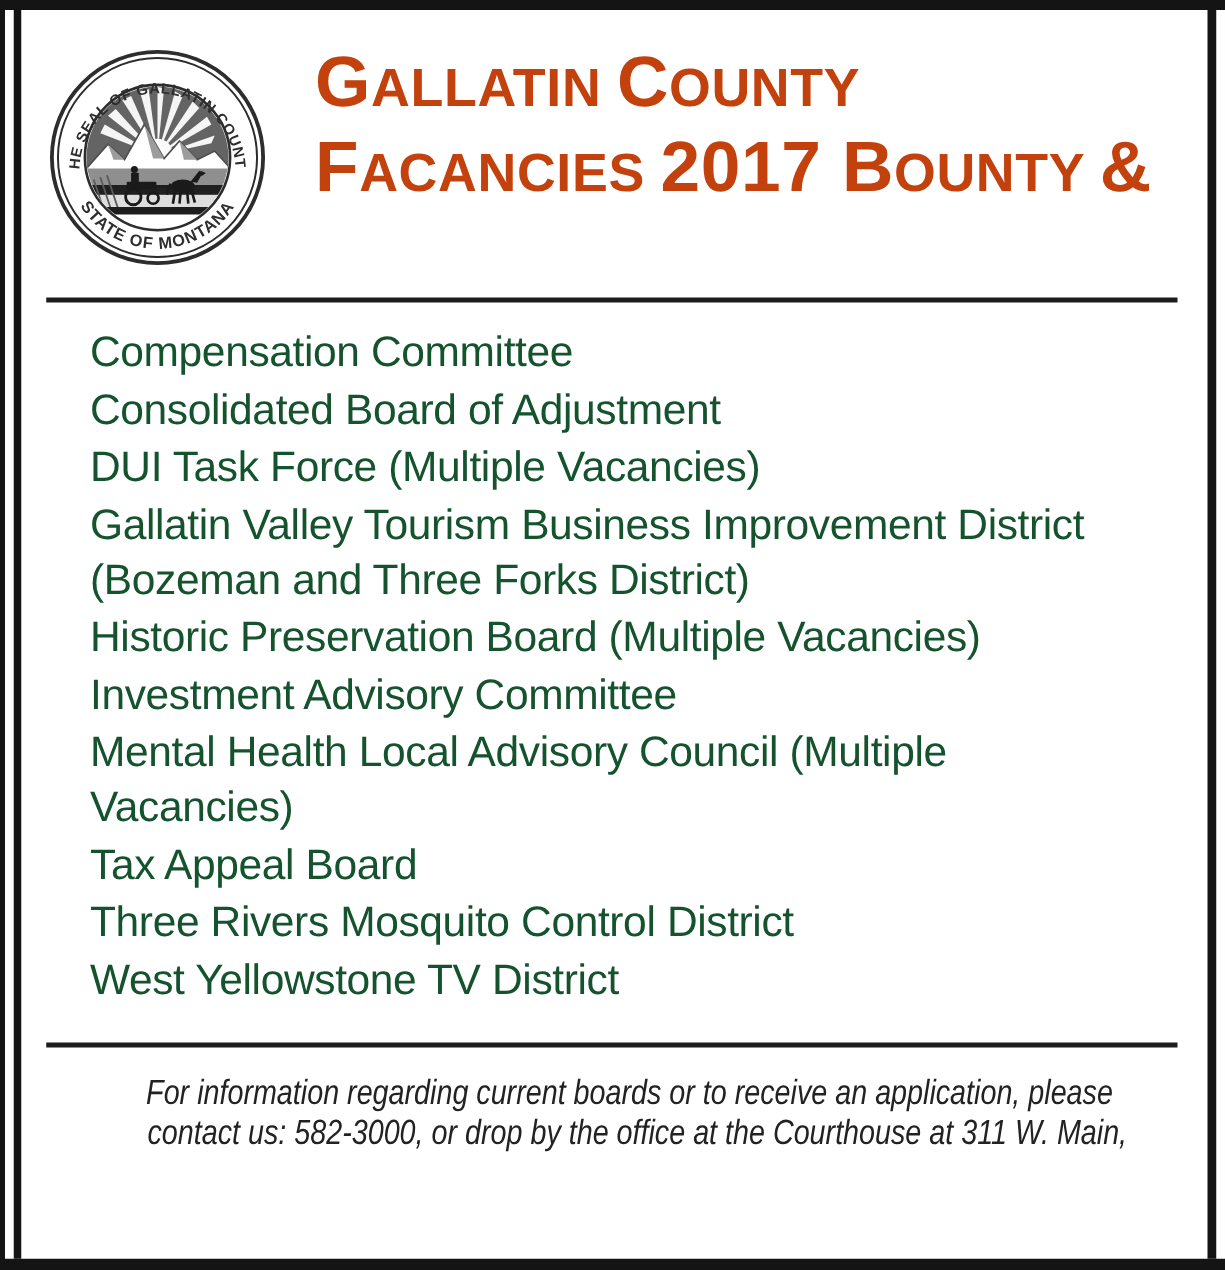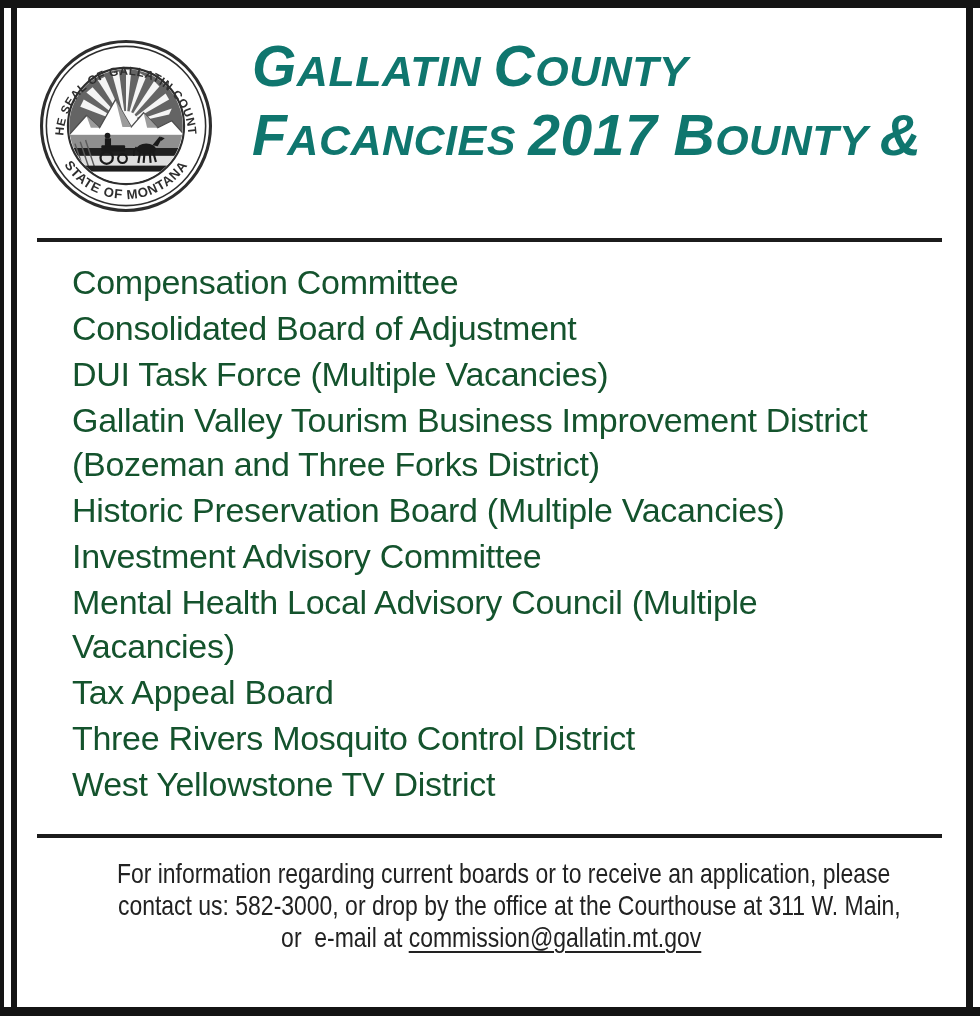--- a/index.html
+++ b/index.html
@@ -30,25 +30,24 @@
   
   .seal {
     position:absolute; left:21px; top:30px;
     width:176px; height:176px;
   }
   .seal svg { width:100%; height:100%; display:block; }
   .seal-ring-text { font-family:"Liberation Sans", sans-serif; font-weight:bold; fill:#2e2e2e; }
 
   .title {
     position:absolute; left:235px; top:28px; right:10px;
-    font-weight:bold; color:#0f766e;
+    font-weight:bold; color:#c2410c;
     letter-spacing:0.5px;
     line-height:60px;
     white-space:nowrap;
-    font-style:italic;
   }
   .title .t-big { font-size:57px; }
   .title .t-sm  { font-size:43px; }
 
   .rule { position:absolute; left:20px; width:905px; height:4px; background:#1c1c1c; }
   .rule-1 { top:230px; }
   .rule-2 { top:826px; }
 
   
   .committee-list {
@@ -60,21 +59,21 @@
   }
   .committee-list li { white-space:pre-line; margin-bottom:2px; }
 
   
   .contact {
     position:absolute; left:15px; right:15px; top:850px;
     text-align:center;
     font-size:28px; line-height:32px;
     color:#222222;
   }
-  .fline { white-space:pre; }
+  .fline { white-space:pre;font-style:italic; }
   .fscale { display:inline-block; transform:scaleX(0.82); transform-origin:50% 50%; }
   .link { text-decoration:underline; text-underline-offset:4px; text-decoration-thickness:2px; }
 </style>
 </head>
 <body>
 
 <div class="ad">
   <div class="band-top"></div>
   <div class="edge-left"></div>
 
@@ -179,19 +178,18 @@
         <li>Tax Appeal Board</li>
         <li>Three Rivers Mosquito Control District</li>
         <li>West Yellowstone TV District</li>
       </ul>
 
     <div class="rule rule-2"></div>
 
     <div class="contact">
         <div class="fline"><span class="fscale"><span>For information regarding current boards or to receive an application, please</span></span></div>
         <div class="fline"><span class="fscale"><span>contact us: 582-3000, or drop by the office at the Courthouse at 311 W. Main,</span></span></div>
-        <div class="fline"><span class="fscale"><span>or  e-mail at </span><span class="link">commission@gallatin.mt.gov</span></span></div>
       </div>
 
   </div>
 
   <div class="band-bottom"></div>
 </div>
 
 </body></html>

